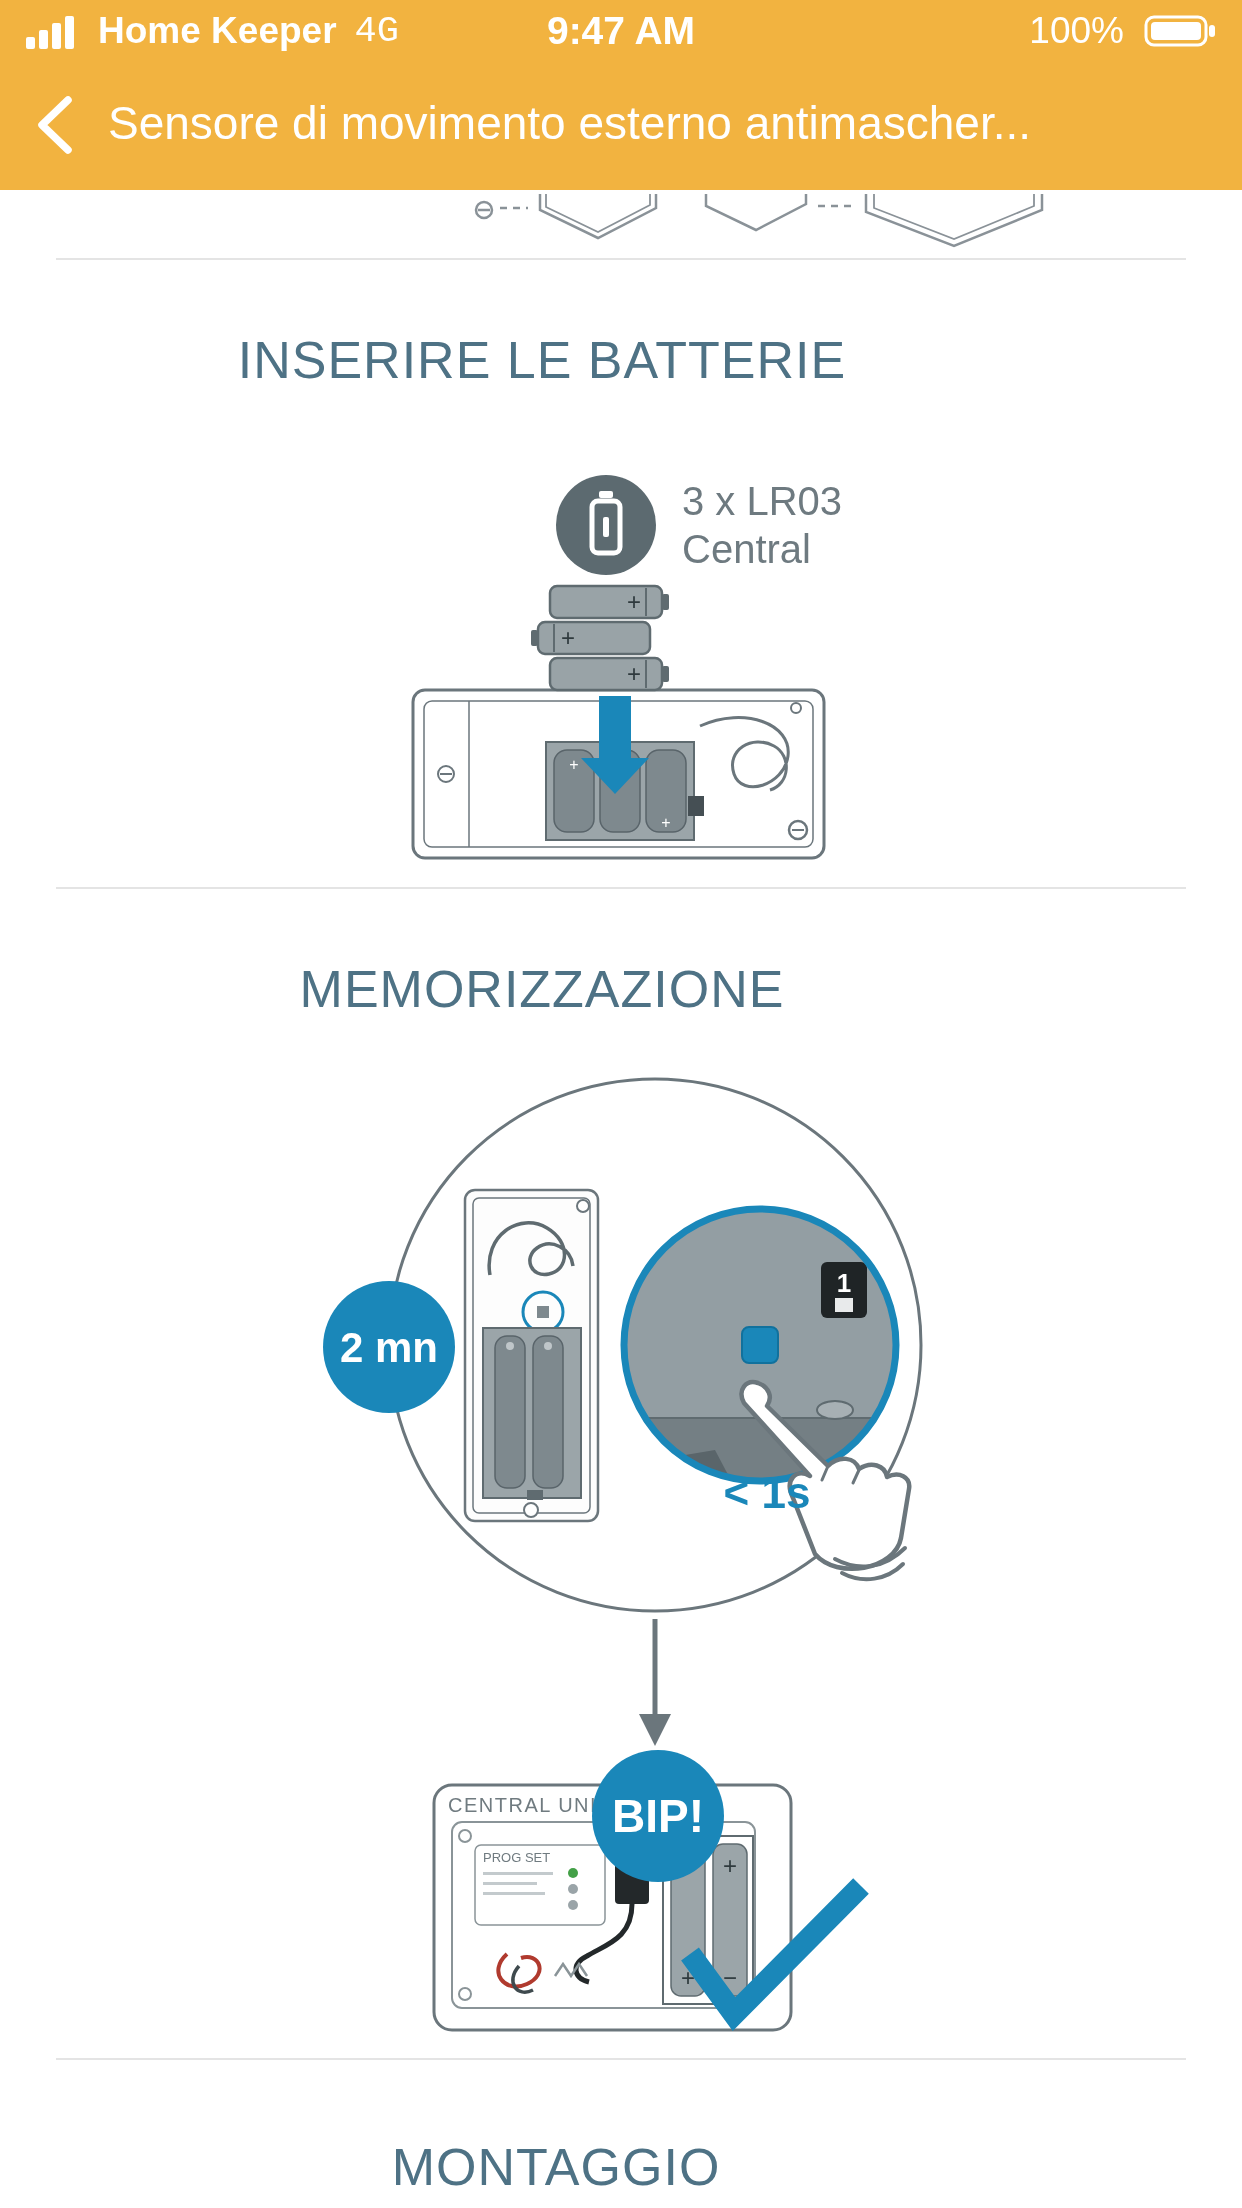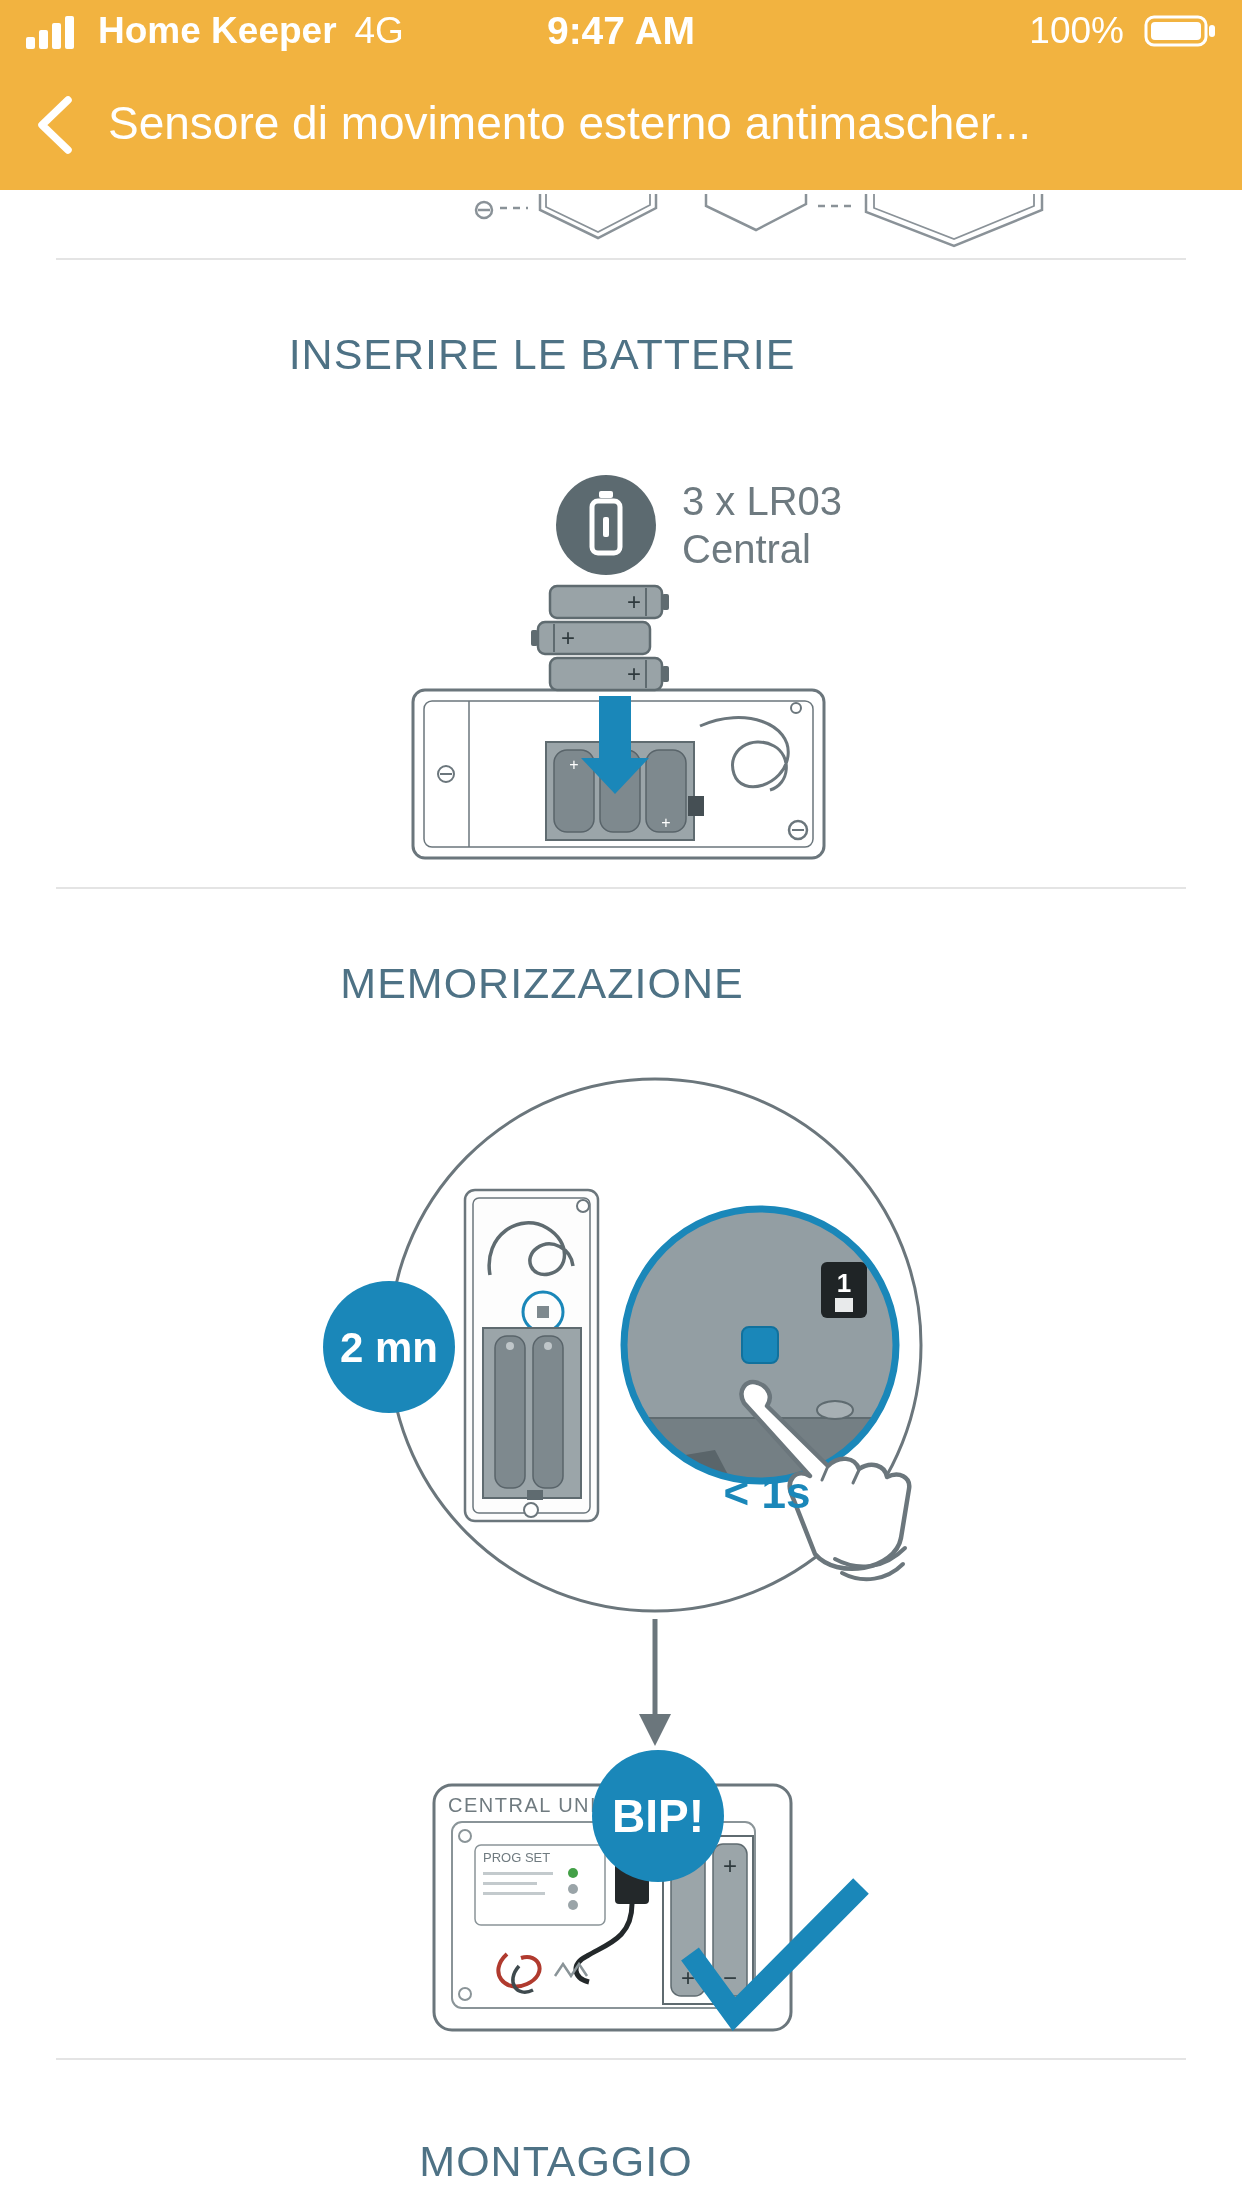--- a/index.html
+++ b/index.html
@@ -3,33 +3,33 @@
 <meta charset="utf-8">
 <style>
   html,body{margin:0;padding:0;background:#fff;}
   .screen{position:relative;width:1242px;height:2208px;background:#fff;overflow:hidden;
           font-family:"Liberation Sans",sans-serif;margin:0 auto;}
   
   .hdr{position:absolute;left:0;top:0;width:1242px;height:190px;background:#F2B340;}
   .status{position:absolute;left:0;top:0;width:100%;height:62px;color:#fff;}
   .st-left{position:absolute;left:26px;top:0;height:62px;display:flex;align-items:center;gap:18px;}
   .carrier{font-size:37px;font-weight:bold;}
-  .network{font-size:37px;}
+  .network{font-size:37px;font-family:Liberation Mono, monospace;}
   .st-time{position:absolute;left:0;top:0;width:100%;height:62px;display:flex;align-items:center;
            justify-content:center;font-size:39px;font-weight:bold;}
   .st-right{position:absolute;right:24px;top:0;height:62px;display:flex;align-items:center;gap:20px;font-size:37px;}
   .nav{position:absolute;left:0;top:62px;width:100%;height:128px;}
   .back{position:absolute;left:30px;top:32px;width:48px;height:62px;cursor:pointer;}
   .nav-title{position:absolute;left:108px;right:30px;top:0;height:122px;display:flex;align-items:center;
              color:#fff;font-size:46px;font-weight:normal;white-space:nowrap;overflow:hidden;}
   
   .content{position:absolute;left:0;top:190px;width:1242px;height:2018px;background:#fff;}
   .divider{position:absolute;left:56px;width:1130px;height:2px;background:#E4E4E4;}
   .h-sec{position:absolute;left:0;width:1084px;text-align:center;color:#4E7285;
-         font-size:43px;font-weight:400;letter-spacing:1px;}
+         font-size:52px;font-weight:400;letter-spacing:1px;}
   .spec{position:absolute;left:556px;top:285px;display:flex;align-items:center;gap:26px;}
   .spec-text{color:#6E7A80;font-size:40px;line-height:48px;}
   svg{display:block;overflow:hidden;}
   svg text{font-family:"Liberation Sans",sans-serif;}
   .abs{position:absolute;}
 </style>
 </head>
 <body>
 
 <div class="screen">

